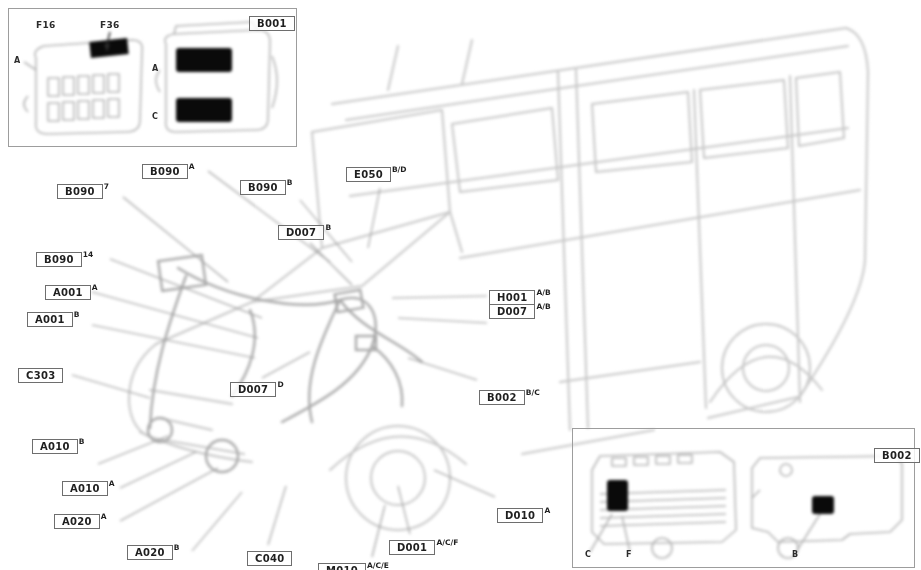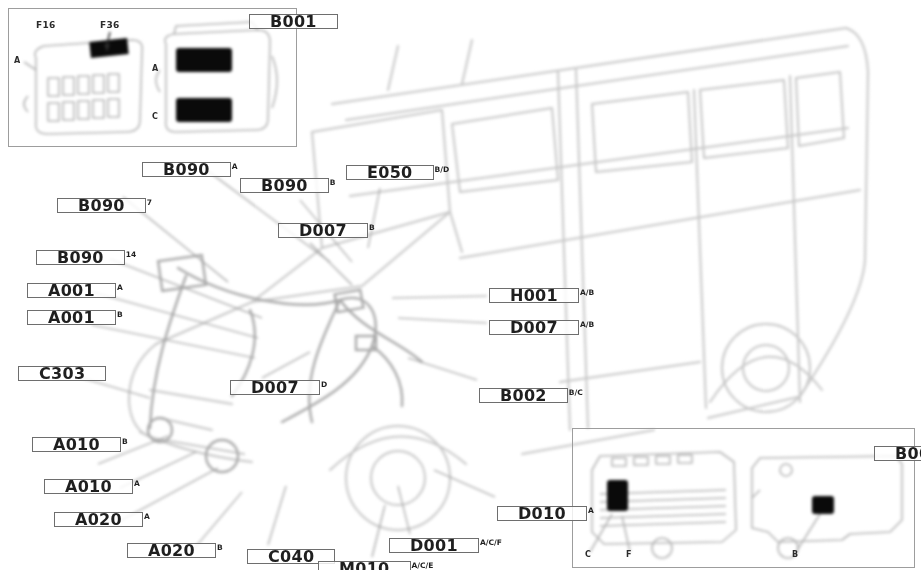--- a/index.html
+++ b/index.html
@@ -7,22 +7,22 @@
     position:relative;width:921px;height:570px;overflow:hidden;
     background:#ffffff;font-family:"DejaVu Sans",sans-serif;
   }
   .artwork{position:absolute;left:0;top:0;filter:blur(1.4px);}
   .labels-layer{position:absolute;left:0;top:0;width:921px;height:530px;filter:blur(0.45px);}
   .inset{position:absolute;border:1px solid #9d9d9d;background:transparent;}
   .inset-topleft{left:8px;top:8px;width:287px;height:137px;}
   .inset-bottomright{left:572px;top:428px;width:341px;height:138px;}
   .callout{position:absolute;white-space:nowrap;color:#222;}
   .callout .code{
-    display:inline-block;border:1px solid #6e6e6e;padding:0 20px;
-    font-size:16px;font-weight:bold;line-height:13px;color:#1f1f1f;
+    display:inline-block;border:1px solid #6e6e6e;padding:0 7px;
+    font-size:10px;font-weight:bold;line-height:13px;color:#1f1f1f;
     background:rgba(255,255,255,0.82);letter-spacing:0.3px;
   }
   .callout .sup{
     font-size:7.5px;font-weight:bold;vertical-align:6px;margin-left:1px;color:#1f1f1f;
   }
   .fuselabel{
     position:absolute;font-size:9px;font-weight:bold;color:#2c2c2c;letter-spacing:0.3px;
   }
   .tinyletter{position:absolute;font-size:8px;font-weight:bold;color:#2c2c2c;}
 </style>
@@ -178,60 +178,60 @@
     <span class="tinyletter" style="left:14px;top:56px">A</span>
     <div class="callout" style="left:249px;top:12px">
       <span class="code">B001</span>
     </div>
     <span class="tinyletter" style="left:152px;top:64px">A</span>
     <span class="tinyletter" style="left:152px;top:112px">C</span>
 
     <div class="callout" style="left:142px;top:160px">
       <span class="code">B090</span><span class="sup">A</span>
     </div>
-    <div class="callout" style="left:57px;top:196px">
+    <div class="callout" style="left:57px;top:180px">
       <span class="code">B090</span><span class="sup">7</span>
     </div>
     <div class="callout" style="left:240px;top:176px">
       <span class="code">B090</span><span class="sup">B</span>
     </div>
     <div class="callout" style="left:346px;top:163px">
       <span class="code">E050</span><span class="sup">B/D</span>
     </div>
     <div class="callout" style="left:278px;top:221px">
       <span class="code">D007</span><span class="sup">B</span>
     </div>
     <div class="callout" style="left:36px;top:248px">
       <span class="code">B090</span><span class="sup">14</span>
     </div>
-    <div class="callout" style="left:27px;top:281px">
+    <div class="callout" style="left:45px;top:281px">
       <span class="code">A001</span><span class="sup">A</span>
     </div>
     <div class="callout" style="left:27px;top:308px">
       <span class="code">A001</span><span class="sup">B</span>
     </div>
     <div class="callout" style="left:18px;top:364px">
       <span class="code">C303</span><span class="sup"></span>
     </div>
     <div class="callout" style="left:230px;top:378px">
       <span class="code">D007</span><span class="sup">D</span>
     </div>
     <div class="callout" style="left:489px;top:286px">
       <span class="code">H001</span><span class="sup">A/B</span>
     </div>
-    <div class="callout" style="left:489px;top:318px">
+    <div class="callout" style="left:489px;top:300px">
       <span class="code">D007</span><span class="sup">A/B</span>
     </div>
     <div class="callout" style="left:479px;top:386px">
       <span class="code">B002</span><span class="sup">B/C</span>
     </div>
     <div class="callout" style="left:32px;top:435px">
       <span class="code">A010</span><span class="sup">B</span>
     </div>
-    <div class="callout" style="left:44px;top:477px">
+    <div class="callout" style="left:62px;top:477px">
       <span class="code">A010</span><span class="sup">A</span>
     </div>
     <div class="callout" style="left:54px;top:510px">
       <span class="code">A020</span><span class="sup">A</span>
     </div>
     <div class="callout" style="left:127px;top:541px">
       <span class="code">A020</span><span class="sup">B</span>
     </div>
     <div class="callout" style="left:247px;top:547px">
       <span class="code">C040</span><span class="sup"></span>

